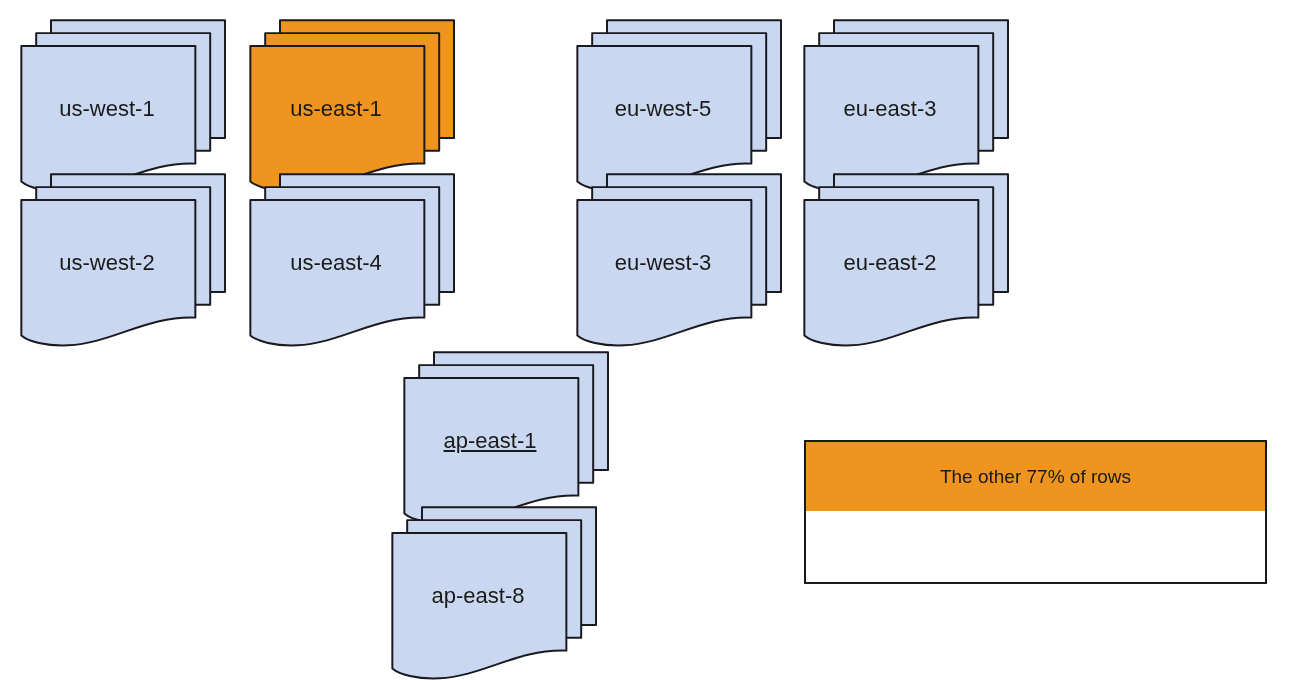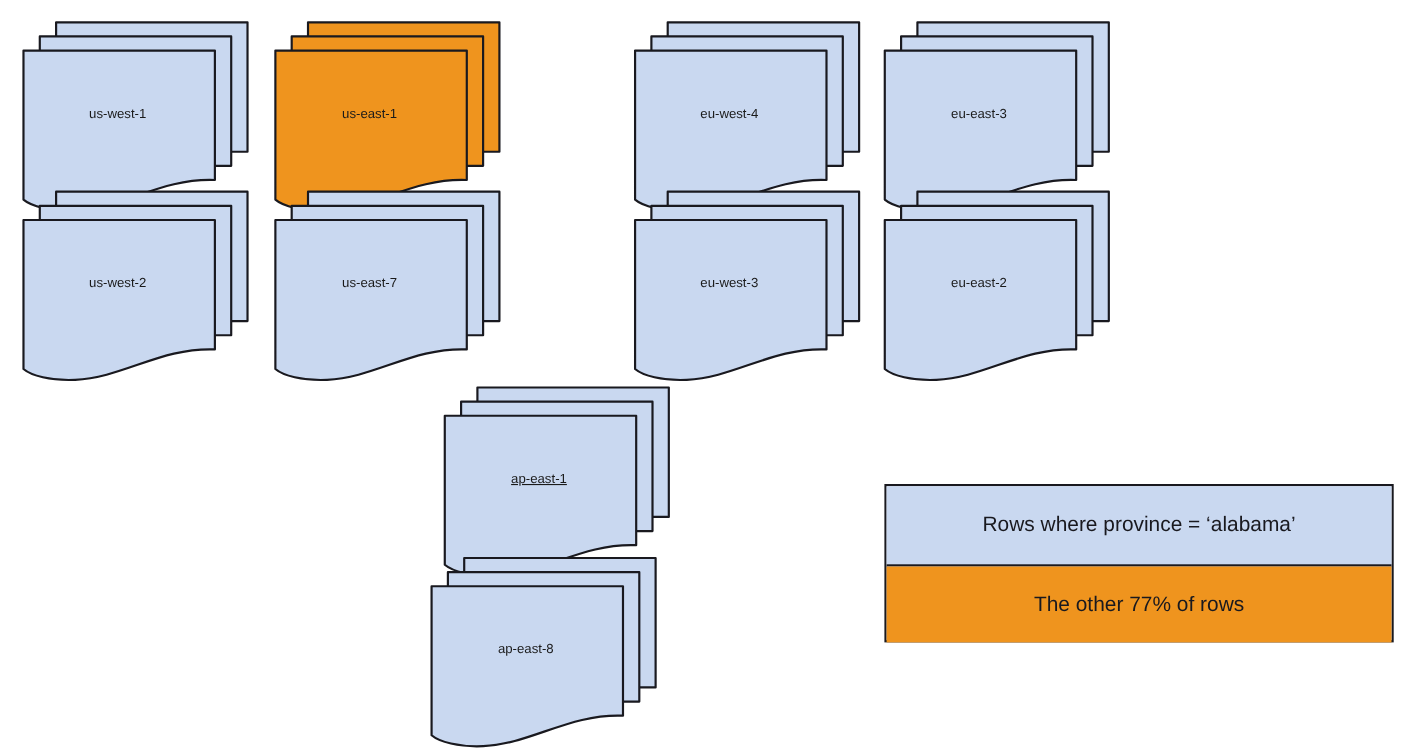--- a/index.html
+++ b/index.html
@@ -26,21 +26,21 @@
     display: block;
     overflow: visible;
   }
   .doc-label {
     position: absolute;
     left: 0;
     top: 0;
     width: 176px;
     text-align: center;
     font-family: "Liberation Sans", sans-serif;
-    font-size: 12px;
+    font-size: 22px;
     color: #1a1a1a;
     white-space: nowrap;
     pointer-events: none;
   }
   .legend {
     position: absolute;
     border: 2px solid #19191f;
     box-sizing: border-box;
     background: #ffffff;
   }
@@ -82,21 +82,21 @@
           <path d="M 0 0 L 176 0 L 176 119 C 126.72 117, 91.52000000000001 145, 47.52 147 C 24.64 148, 7.04 143, 0 137 Z" fill="#ef941e" stroke="#19191f" stroke-width="2" stroke-linejoin="round"></path>
         </svg>
         <div class="doc-label" style="top: 52px;">us-east-1</div>
       </div>
       <div class="doc-stack" style="left: 575px; top: 44px;">
         <svg width="240" height="175" viewBox="-2 -2 242 177">
           <path d="M 30 -26 L 206 -26 L 206 93 L 30 93 Z" fill="#c9d8f0" stroke="#19191f" stroke-width="2" stroke-linejoin="round"></path>
           <path d="M 15 -13 L 191 -13 L 191 106 L 15 106 Z" fill="#c9d8f0" stroke="#19191f" stroke-width="2" stroke-linejoin="round"></path>
           <path d="M 0 0 L 176 0 L 176 119 C 126.72 117, 91.52000000000001 145, 47.52 147 C 24.64 148, 7.04 143, 0 137 Z" fill="#c9d8f0" stroke="#19191f" stroke-width="2" stroke-linejoin="round"></path>
         </svg>
-        <div class="doc-label" style="top: 52px;">eu-west-4</div>
+        <div class="doc-label" style="top: 52px;">eu-west-5</div>
       </div>
       <div class="doc-stack" style="left: 802px; top: 44px;">
         <svg width="240" height="175" viewBox="-2 -2 242 177">
           <path d="M 30 -26 L 206 -26 L 206 93 L 30 93 Z" fill="#c9d8f0" stroke="#19191f" stroke-width="2" stroke-linejoin="round"></path>
           <path d="M 15 -13 L 191 -13 L 191 106 L 15 106 Z" fill="#c9d8f0" stroke="#19191f" stroke-width="2" stroke-linejoin="round"></path>
           <path d="M 0 0 L 176 0 L 176 119 C 126.72 117, 91.52000000000001 145, 47.52 147 C 24.64 148, 7.04 143, 0 137 Z" fill="#c9d8f0" stroke="#19191f" stroke-width="2" stroke-linejoin="round"></path>
         </svg>
         <div class="doc-label" style="top: 52px;">eu-east-3</div>
       </div>
       <div class="doc-stack" style="left: 19px; top: 198px;">
@@ -106,21 +106,21 @@
           <path d="M 0 0 L 176 0 L 176 119 C 126.72 117, 91.52000000000001 145, 47.52 147 C 24.64 148, 7.04 143, 0 137 Z" fill="#c9d8f0" stroke="#19191f" stroke-width="2" stroke-linejoin="round"></path>
         </svg>
         <div class="doc-label" style="top: 52px;">us-west-2</div>
       </div>
       <div class="doc-stack" style="left: 248px; top: 198px;">
         <svg width="240" height="175" viewBox="-2 -2 242 177">
           <path d="M 30 -26 L 206 -26 L 206 93 L 30 93 Z" fill="#c9d8f0" stroke="#19191f" stroke-width="2" stroke-linejoin="round"></path>
           <path d="M 15 -13 L 191 -13 L 191 106 L 15 106 Z" fill="#c9d8f0" stroke="#19191f" stroke-width="2" stroke-linejoin="round"></path>
           <path d="M 0 0 L 176 0 L 176 119 C 126.72 117, 91.52000000000001 145, 47.52 147 C 24.64 148, 7.04 143, 0 137 Z" fill="#c9d8f0" stroke="#19191f" stroke-width="2" stroke-linejoin="round"></path>
         </svg>
-        <div class="doc-label" style="top: 52px;">us-east-7</div>
+        <div class="doc-label" style="top: 52px;">us-east-4</div>
       </div>
       <div class="doc-stack" style="left: 575px; top: 198px;">
         <svg width="240" height="175" viewBox="-2 -2 242 177">
           <path d="M 30 -26 L 206 -26 L 206 93 L 30 93 Z" fill="#c9d8f0" stroke="#19191f" stroke-width="2" stroke-linejoin="round"></path>
           <path d="M 15 -13 L 191 -13 L 191 106 L 15 106 Z" fill="#c9d8f0" stroke="#19191f" stroke-width="2" stroke-linejoin="round"></path>
           <path d="M 0 0 L 176 0 L 176 119 C 126.72 117, 91.52000000000001 145, 47.52 147 C 24.64 148, 7.04 143, 0 137 Z" fill="#c9d8f0" stroke="#19191f" stroke-width="2" stroke-linejoin="round"></path>
         </svg>
         <div class="doc-label" style="top: 52px;">eu-west-3</div>
       </div>
       <div class="doc-stack" style="left: 802px; top: 198px;">
@@ -143,21 +143,18 @@
         <svg width="240" height="175" viewBox="-2 -2 242 177">
           <path d="M 30 -26 L 206 -26 L 206 93 L 30 93 Z" fill="#c9d8f0" stroke="#19191f" stroke-width="2" stroke-linejoin="round"></path>
           <path d="M 15 -13 L 191 -13 L 191 106 L 15 106 Z" fill="#c9d8f0" stroke="#19191f" stroke-width="2" stroke-linejoin="round"></path>
           <path d="M 0 0 L 176 0 L 176 119 C 126.72 117, 91.52000000000001 145, 47.52 147 C 24.64 148, 7.04 143, 0 137 Z" fill="#c9d8f0" stroke="#19191f" stroke-width="2" stroke-linejoin="round"></path>
         </svg>
         <div class="doc-label" style="top: 52px;">ap-east-8</div>
       </div>
     </div>
 
   <div class="legend" id="legend" style="left: 804px; top: 440px; width: 463px; height: 144px; border-color: rgb(25, 25, 31);">
-    <div class="legend-row legend-row-blue" style="background: rgb(201, 216, 240); border-bottom-color: rgb(25, 25, 31);">
-      <span>Rows where province = ‘alabama’</span>
-    </div>
     <div class="legend-row legend-row-orange" style="background: rgb(239, 148, 30);">
       <span>The other 77% of rows</span>
     </div>
   </div>
 
 </div>
 
 </body></html>

